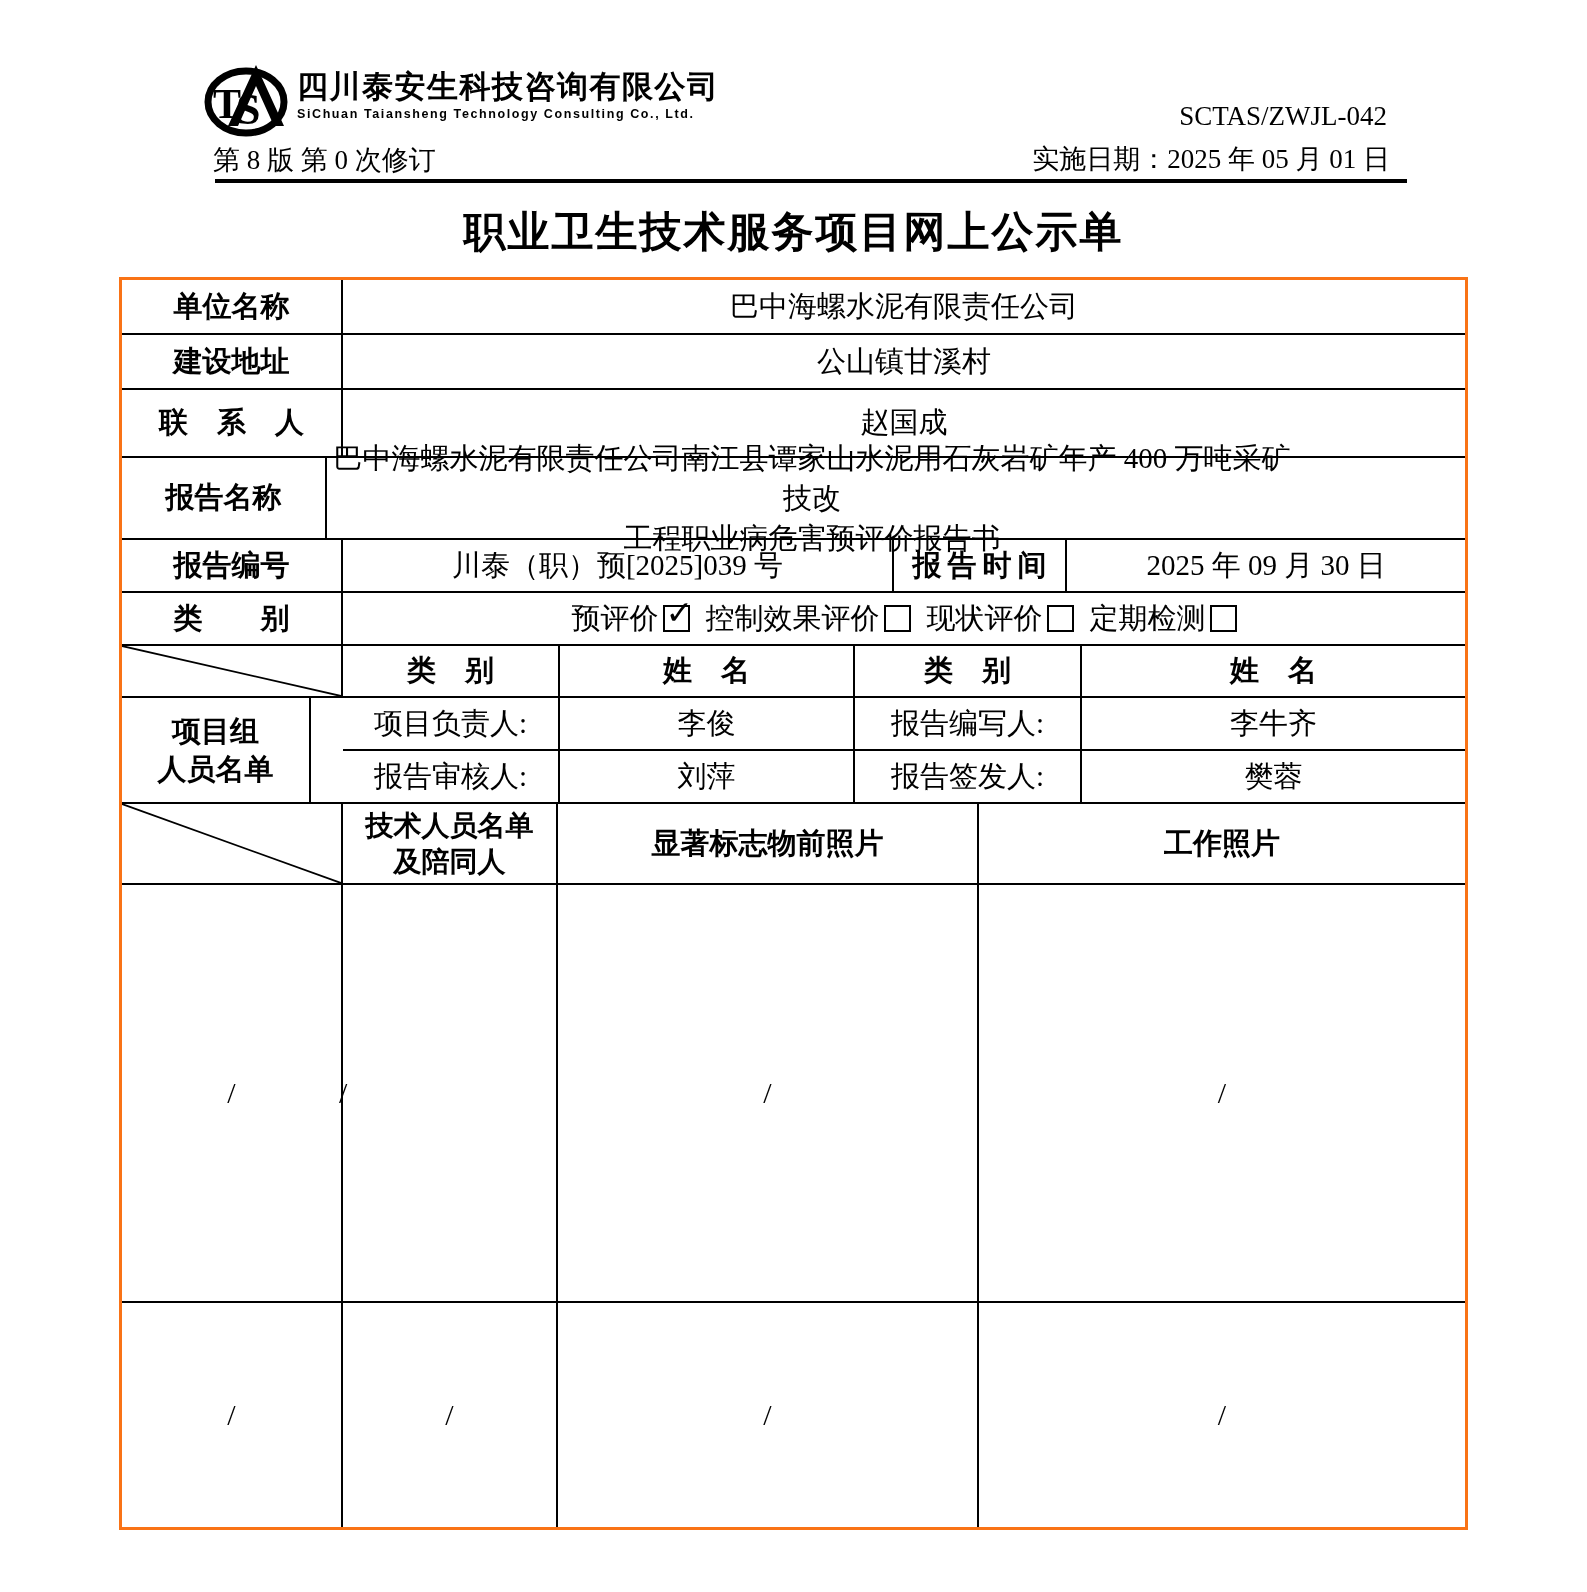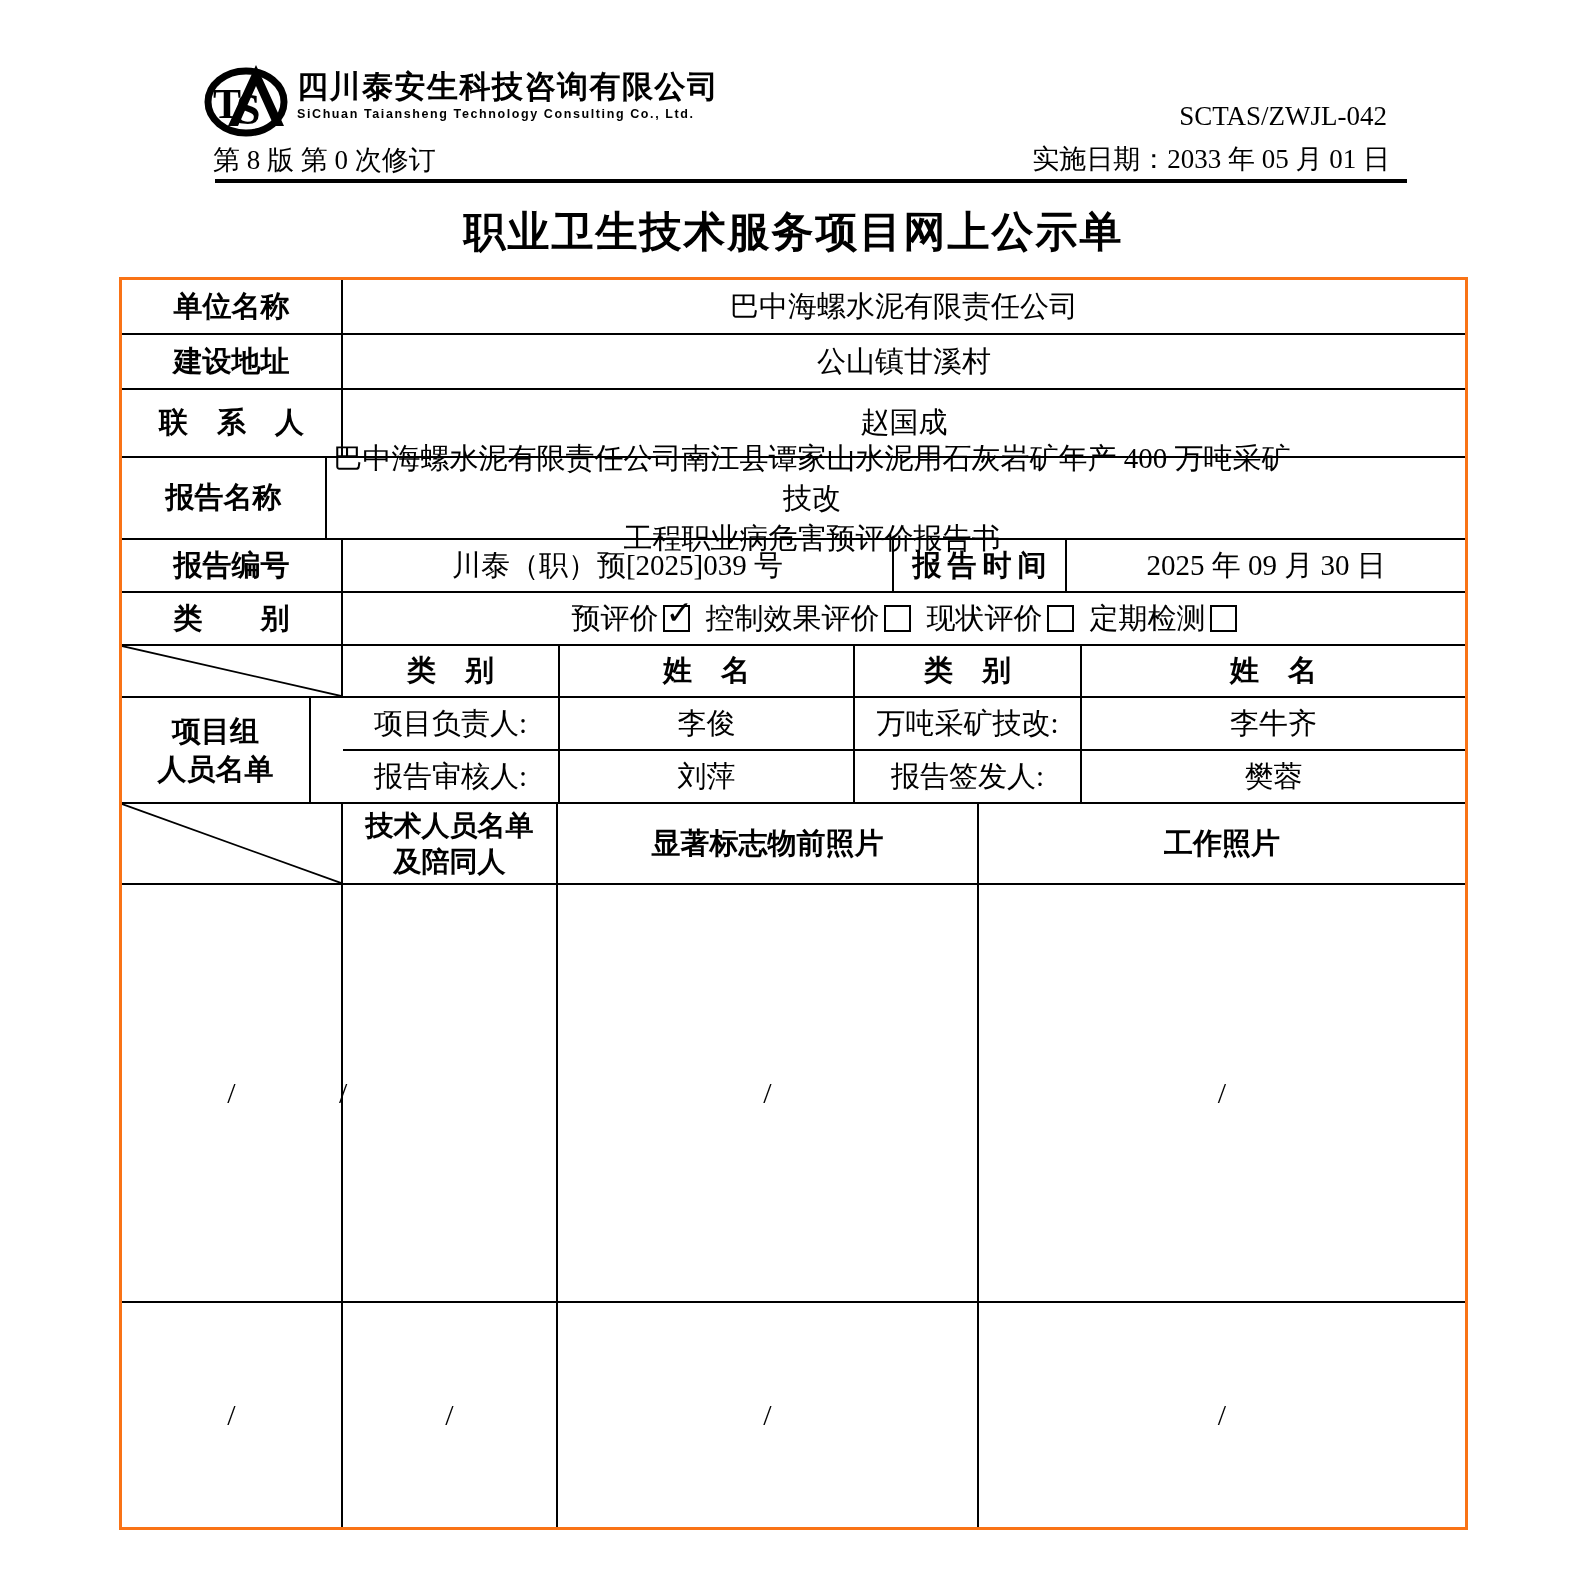--- a/index.html
+++ b/index.html
@@ -58,21 +58,21 @@
       <text x="33" y="62" font-size="44" font-weight="bold" font-family="'Liberation Serif',serif" fill="#000">S</text>
     </svg>
     <div class="logo-text">
       <div class="logo-cn">四川泰安生科技咨询有限公司</div>
       <div class="logo-en">SiChuan Taiansheng Technology Consulting Co., Ltd.</div>
     </div>
   </div>
 
   <div class="version-line">第 8 版  第 0 次修订</div>
   <div class="doc-code">SCTAS/ZWJL-042</div>
-  <div class="impl-date">实施日期：2033 年 05 月 01 日</div>
+  <div class="impl-date">实施日期：2025 年 05 月 01 日</div>
   <div class="header-rule"></div>
 
   <div class="doc-title">职业卫生技术服务项目网上公示单</div>
 
   <div class="tbl">
 
     <div class="row" style="height:55px">
       <div class="c lb" style="width:221px">单位名称</div>
       <div class="c last" style="width:1122px">巴中海螺水泥有限责任公司</div>
     </div>
@@ -148,21 +148,21 @@
 
     <div class="row" style="height:106px">
       <div class="c lb two-line" style="width:221px">
         <div>项目组</div>
         <div>人员名单</div>
       </div>
       <div class="stack" style="width:1122px">
         <div class="subrow" style="height:53px">
           <div class="c" style="width:217px">项目负责人:</div>
           <div class="c" style="width:295px">李俊</div>
-          <div class="c" style="width:227px">万吨采矿技改:</div>
+          <div class="c" style="width:227px">报告编写人:</div>
           <div class="c last" style="width:383px">李牛齐</div>
         </div>
         <div class="subrow last" style="height:51px">
           <div class="c" style="width:217px">报告审核人:</div>
           <div class="c" style="width:295px">刘萍</div>
           <div class="c" style="width:227px">报告签发人:</div>
           <div class="c last" style="width:383px">樊蓉</div>
         </div>
       </div>
     </div>

